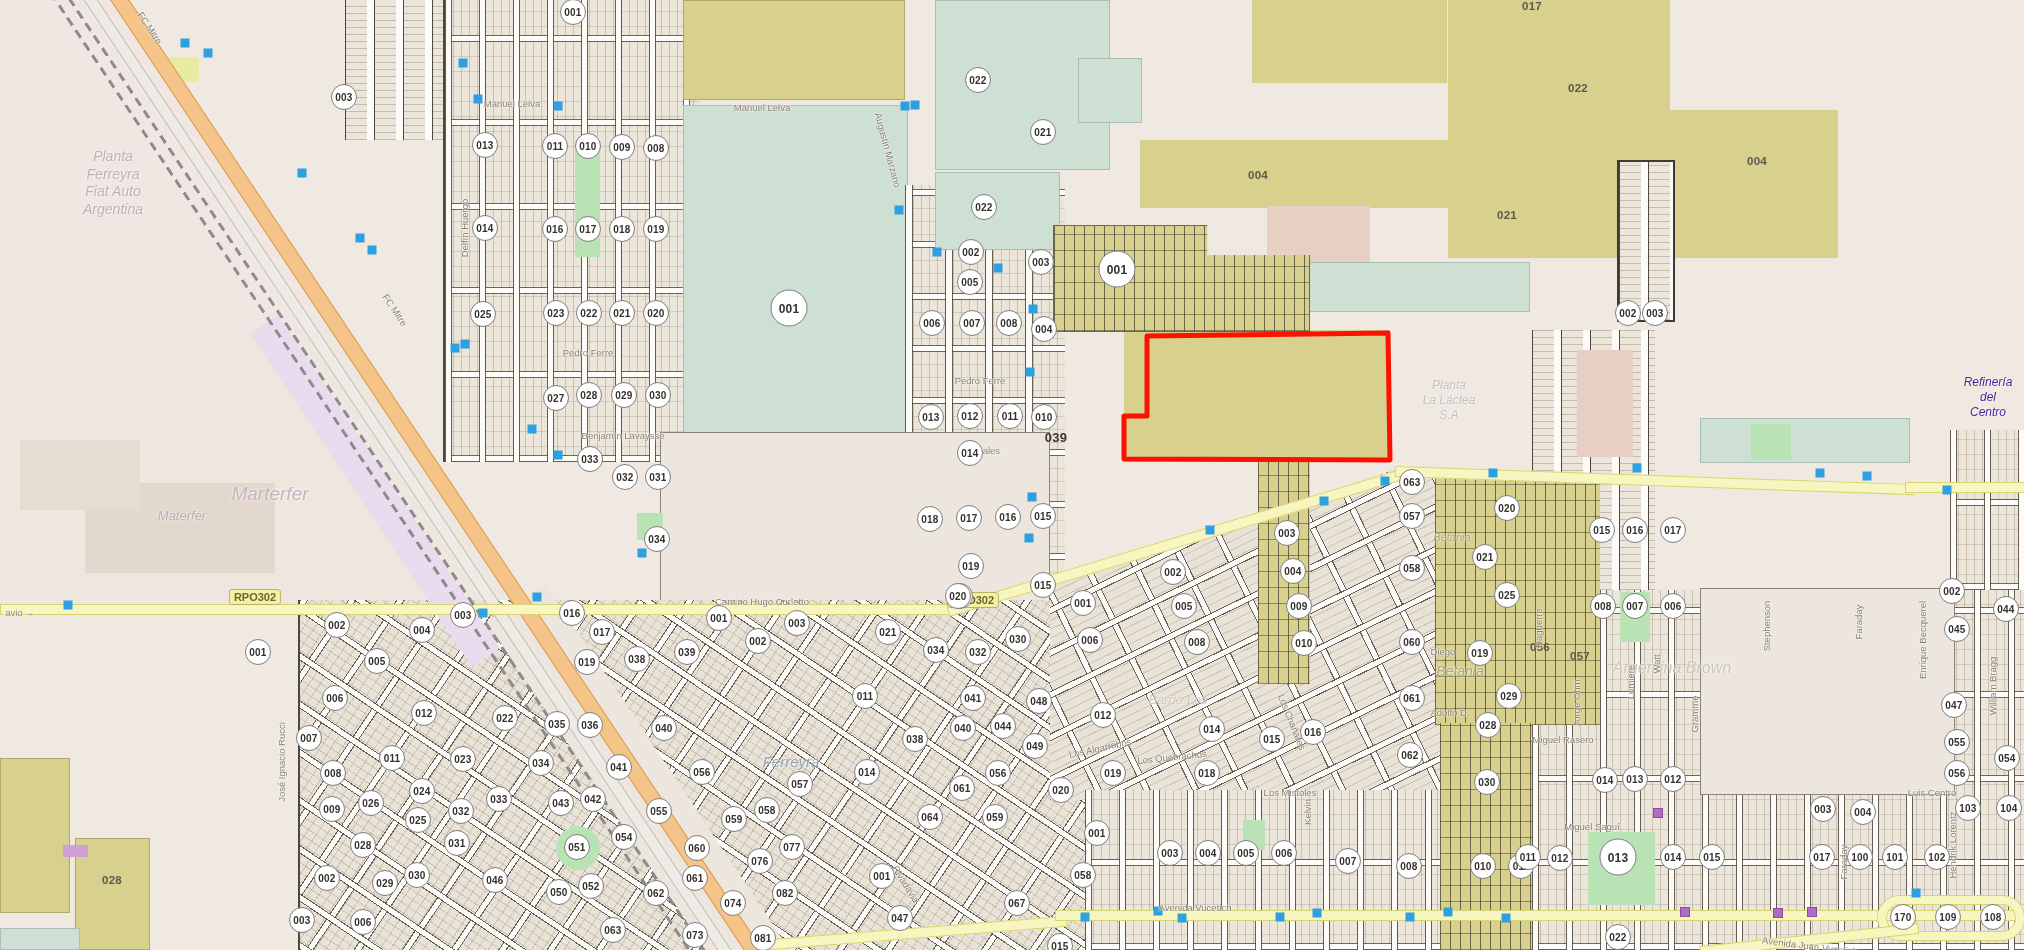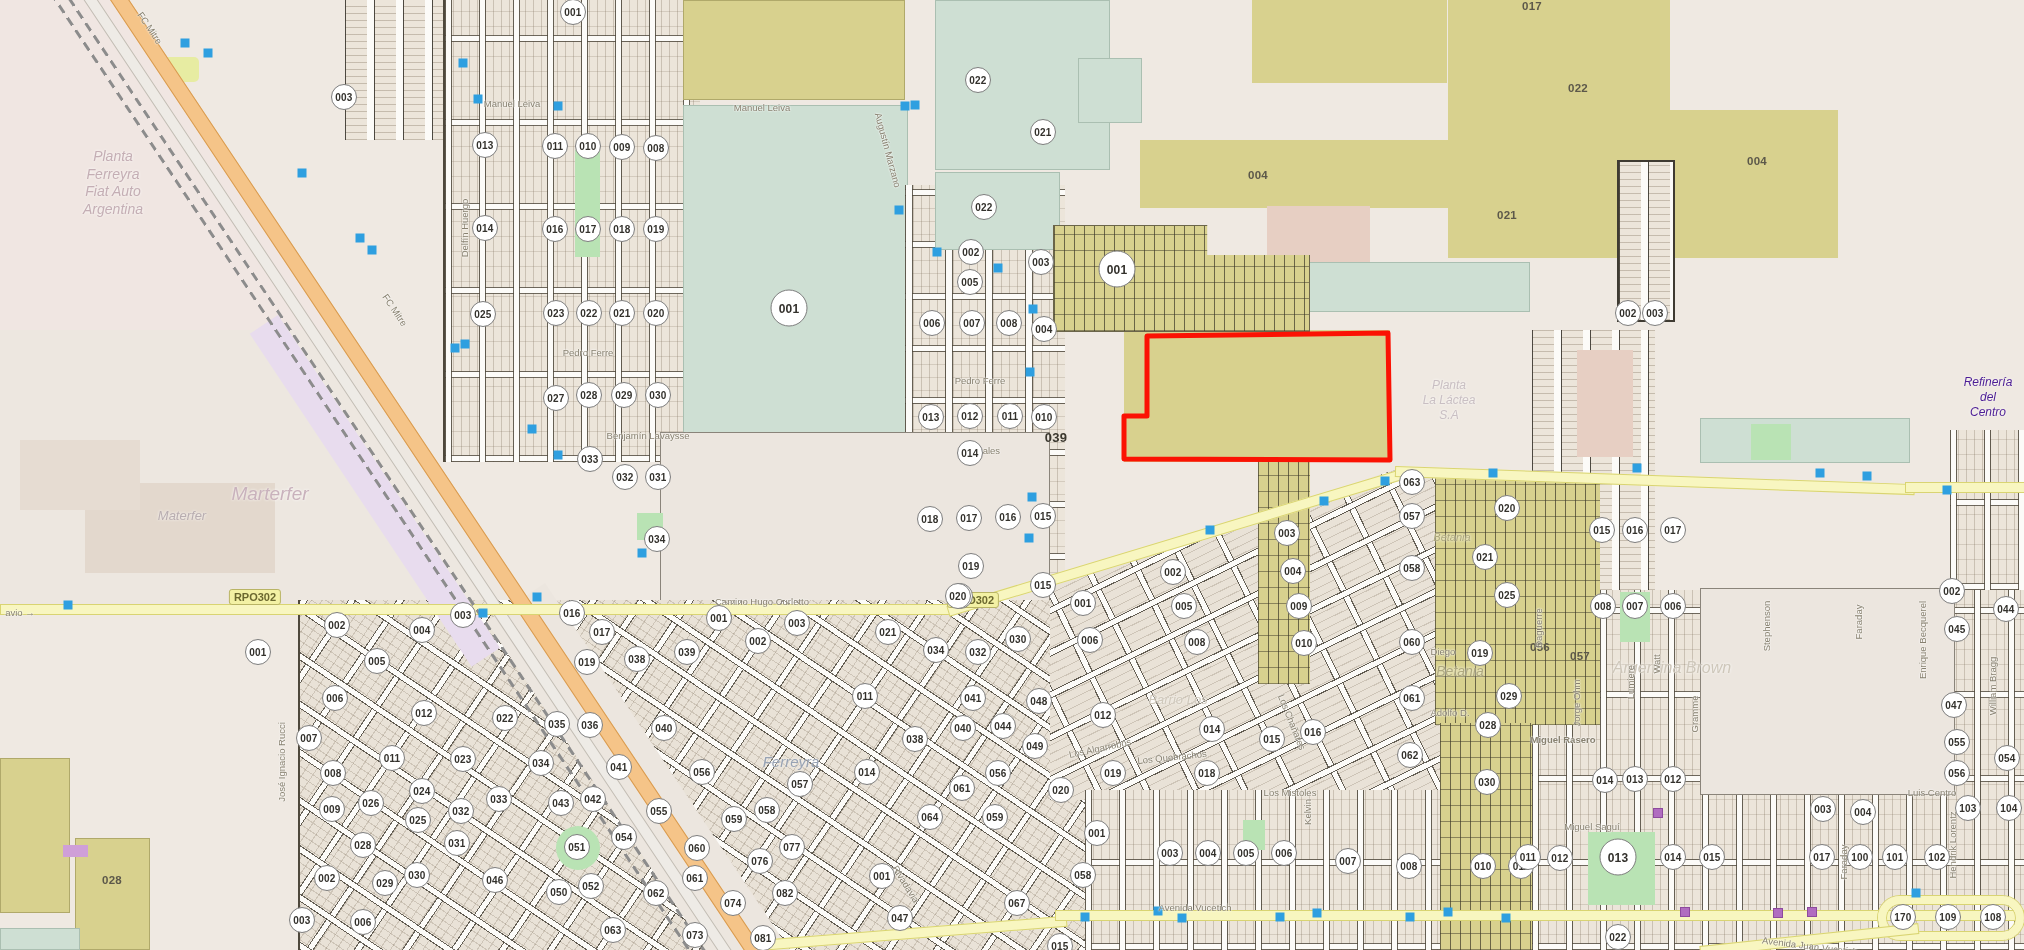--- a/index.html
+++ b/index.html
@@ -330,21 +330,21 @@
       <div class="circ" style="left: 2007px; top: 758px;">054</div>
       <div class="circ" style="left: 1957px; top: 773px;">056</div>
       <div class="circ" style="left: 1628px; top: 313px;">002</div>
       <div class="circ" style="left: 1655px; top: 313px;">003</div>
       <div class="shield" style="left: 255px; top: 597px;">RPO302</div>
       <div class="shield" style="left: 973px; top: 600px;">RPO302</div>
       <div class="lab" style="left: 512px; top: 103px; transform: translate(-50%, -50%) rotate(0deg);">Manuel Leiva</div>
       <div class="lab" style="left: 762px; top: 107px; transform: translate(-50%, -50%) rotate(0deg);">Manuel Leiva</div>
       <div class="lab" style="left: 588px; top: 352px; transform: translate(-50%, -50%) rotate(0deg);">Pedro Ferre</div>
       <div class="lab" style="left: 980px; top: 380px; transform: translate(-50%, -50%) rotate(0deg);">Pedro Ferre</div>
-      <div class="lab" style="left: 623px; top: 435px; transform: translate(-50%, -50%) rotate(0deg); margin-left: 25px;">Benjamín Lavaysse</div>
+      <div class="lab" style="left: 623px; top: 435px; transform: translate(-50%, -50%) rotate(0deg);">Benjamín Lavaysse</div>
       <div class="lab" style="left: 980px; top: 450px; transform: translate(-50%, -50%) rotate(0deg);">Gonzales</div>
       <div class="lab" style="left: 464px; top: 228px; transform: translate(-50%, -50%) rotate(-90deg);">Delfín Huergo</div>
       <div class="lab" style="left: 888px; top: 150px; transform: translate(-50%, -50%) rotate(75deg);">Augustín Marzano</div>
       <div class="lab" style="left: 281px; top: 762px; transform: translate(-50%, -50%) rotate(-90deg);">José Ignacio Rucci</div>
       <div class="lab" style="left: 762px; top: 601px; transform: translate(-50%, -50%) rotate(0deg);">Camino Hugo Curletto</div>
       <div class="lab" style="left: 906px; top: 884px; transform: translate(-50%, -50%) rotate(58deg);">Rivadavia</div>
       <div class="lab" style="left: 395px; top: 310px; transform: translate(-50%, -50%) rotate(56deg);">FC Mitre</div>
       <div class="lab" style="left: 150px; top: 28px; transform: translate(-50%, -50%) rotate(56deg);">FC Mitre</div>
       <div class="lab" style="left: 1100px; top: 748px; transform: translate(-50%, -50%) rotate(-12deg);">Los Algarrobos</div>
       <div class="lab" style="left: 1172px; top: 757px; transform: translate(-50%, -50%) rotate(-6deg);">Los Quebrachos</div>
@@ -356,21 +356,21 @@
       <div class="lab" style="left: 1656px; top: 664px; transform: translate(-50%, -50%) rotate(-90deg);">Watt</div>
       <div class="lab" style="left: 1694px; top: 714px; transform: translate(-50%, -50%) rotate(-90deg);">Gramme</div>
       <div class="lab" style="left: 1630px; top: 682px; transform: translate(-50%, -50%) rotate(-90deg);">Lumiere</div>
       <div class="lab" style="left: 1766px; top: 626px; transform: translate(-50%, -50%) rotate(-90deg);">Stephenson</div>
       <div class="lab" style="left: 1858px; top: 622px; transform: translate(-50%, -50%) rotate(-90deg);">Faraday</div>
       <div class="lab" style="left: 1843px; top: 862px; transform: translate(-50%, -50%) rotate(-90deg);">Faraday</div>
       <div class="lab" style="left: 1922px; top: 640px; transform: translate(-50%, -50%) rotate(-90deg);">Enrique Becquerel</div>
       <div class="lab" style="left: 1992px; top: 686px; transform: translate(-50%, -50%) rotate(-90deg);">William Bragg</div>
       <div class="lab" style="left: 1952px; top: 845px; transform: translate(-50%, -50%) rotate(-90deg);">Hendrik Lorentz</div>
       <div class="lab" style="left: 1932px; top: 792px; transform: translate(-50%, -50%) rotate(0deg);">Luis Centro</div>
-      <div class="lab" style="left: 1563px; top: 739px; transform: translate(-50%, -50%) rotate(0deg); font-weight: bold;">Miguel Rasero</div>
+      <div class="lab" style="left: 1563px; top: 739px; transform: translate(-50%, -50%) rotate(0deg);">Miguel Rasero</div>
       <div class="lab" style="left: 1592px; top: 826px; transform: translate(-50%, -50%) rotate(0deg);">Miguel Saguí</div>
       <div class="lab" style="left: 1450px; top: 712px; transform: translate(-50%, -50%) rotate(0deg);">Adolfo D.</div>
       <div class="lab" style="left: 1443px; top: 651px; transform: translate(-50%, -50%) rotate(0deg);">Diego</div>
       <div class="lab" style="left: 1195px; top: 907px; transform: translate(-50%, -50%) rotate(0deg);">Avenida Vucetich</div>
       <div class="lab" style="left: 1810px; top: 946px; transform: translate(-50%, -50%) rotate(7deg);">Avenida Juan Vucetich</div>
       <div class="lab" style="left: 20px; top: 612px; transform: translate(-50%, -50%) rotate(0deg);">avio →</div>
       <div class="area" style="left: 113px; top: 183px; font-size: 14px; color: rgb(196, 174, 180);">Planta
 Ferreyra
 Fiat Auto
 Argentina</div>

